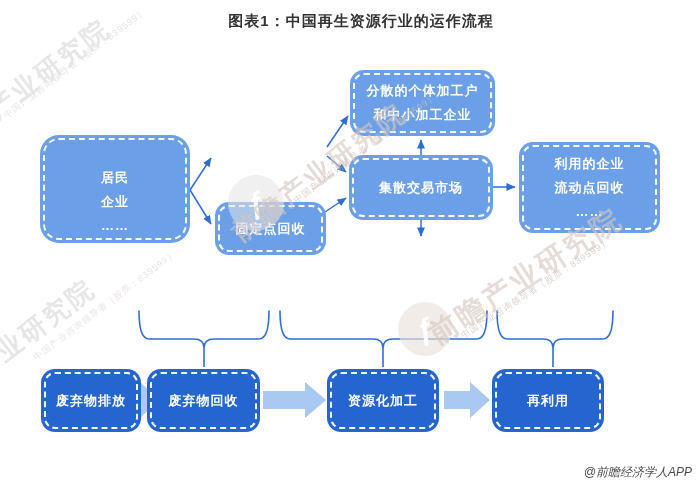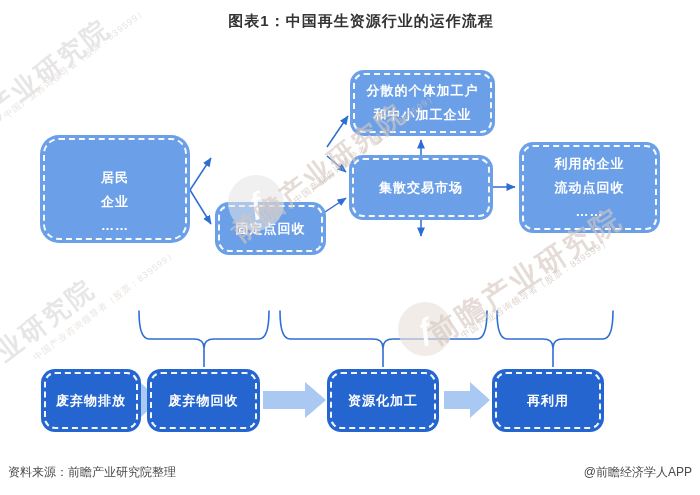--- a/index.html
+++ b/index.html
@@ -36,21 +36,21 @@
     display:flex;flex-direction:column;align-items:center;justify-content:center;
     color:#fff;font-size:13px;font-weight:bold;letter-spacing:1px;text-align:center;
     border:2px dashed rgba(255,255,255,0.95);border-radius:11px;
   }
   .bx.light{background:var(--light-box,#6ba0e8);box-shadow:0 0 0 3px var(--light-box,#6ba0e8);}
   .bx.dark{background:var(--dark-box,#2565cf);box-shadow:0 0 0 3px var(--dark-box,#2565cf);}
   .bx .ln{line-height:24px;}
   .bx.big{border-radius:16px;justify-content:flex-end;}
   
   .footer-src{position:absolute;left:8px;top:464px;font-size:12px;color:var(--footer-text,#4a4a4a);z-index:4;}
-  .footer-credit{position:absolute;right:8px;top:464px;font-size:12px;color:var(--footer-text,#4a4a4a);z-index:4;}
+  .footer-credit{position:absolute;right:8px;top:464px;font-size:12px;color:var(--footer-text,#4a4a4a);z-index:4;font-style:italic;}
 </style>
 </head>
 <body>
 
 <div id="stage">
 
   <div class="title">图表1：中国再生资源行业的运作流程</div>
 
   <div class="wm brand r37" style="left:-55px;top:130px">前瞻产业研究院</div>
   <div class="wm tag r37" style="left:5px;top:110px">中国产业咨询领导者（股票：839599）</div>
@@ -126,16 +126,15 @@
   </div>
   <div class="wm brand r37 over warm" style="left:235px;top:218px;font-size:27px">前瞻产业研究院</div>
   <div class="wm tag r37 over" style="left:295px;top:195px;color:rgba(205,192,186,0.7)">中国产业咨询领导者（股票：839599）</div>
 
   <div class="wm-circle" style="left:398px;top:302px;width:54px;height:54px;background:rgba(234,226,220,0.65)">
     <span class="g">ƒ</span>
   </div>
   <div class="wm brand r33 over warm" style="left:432px;top:318px;font-size:29px">前瞻产业研究院</div>
   <div class="wm tag r33 over" style="left:462px;top:330px;color:rgba(205,192,186,0.7)">中国产业咨询领导者（股票：839599）</div>
 
-  <div class="footer-src">资料来源：前瞻产业研究院整理</div>
   <div class="footer-credit">@前瞻经济学人APP</div>
 
 </div>
 
 </body></html>

